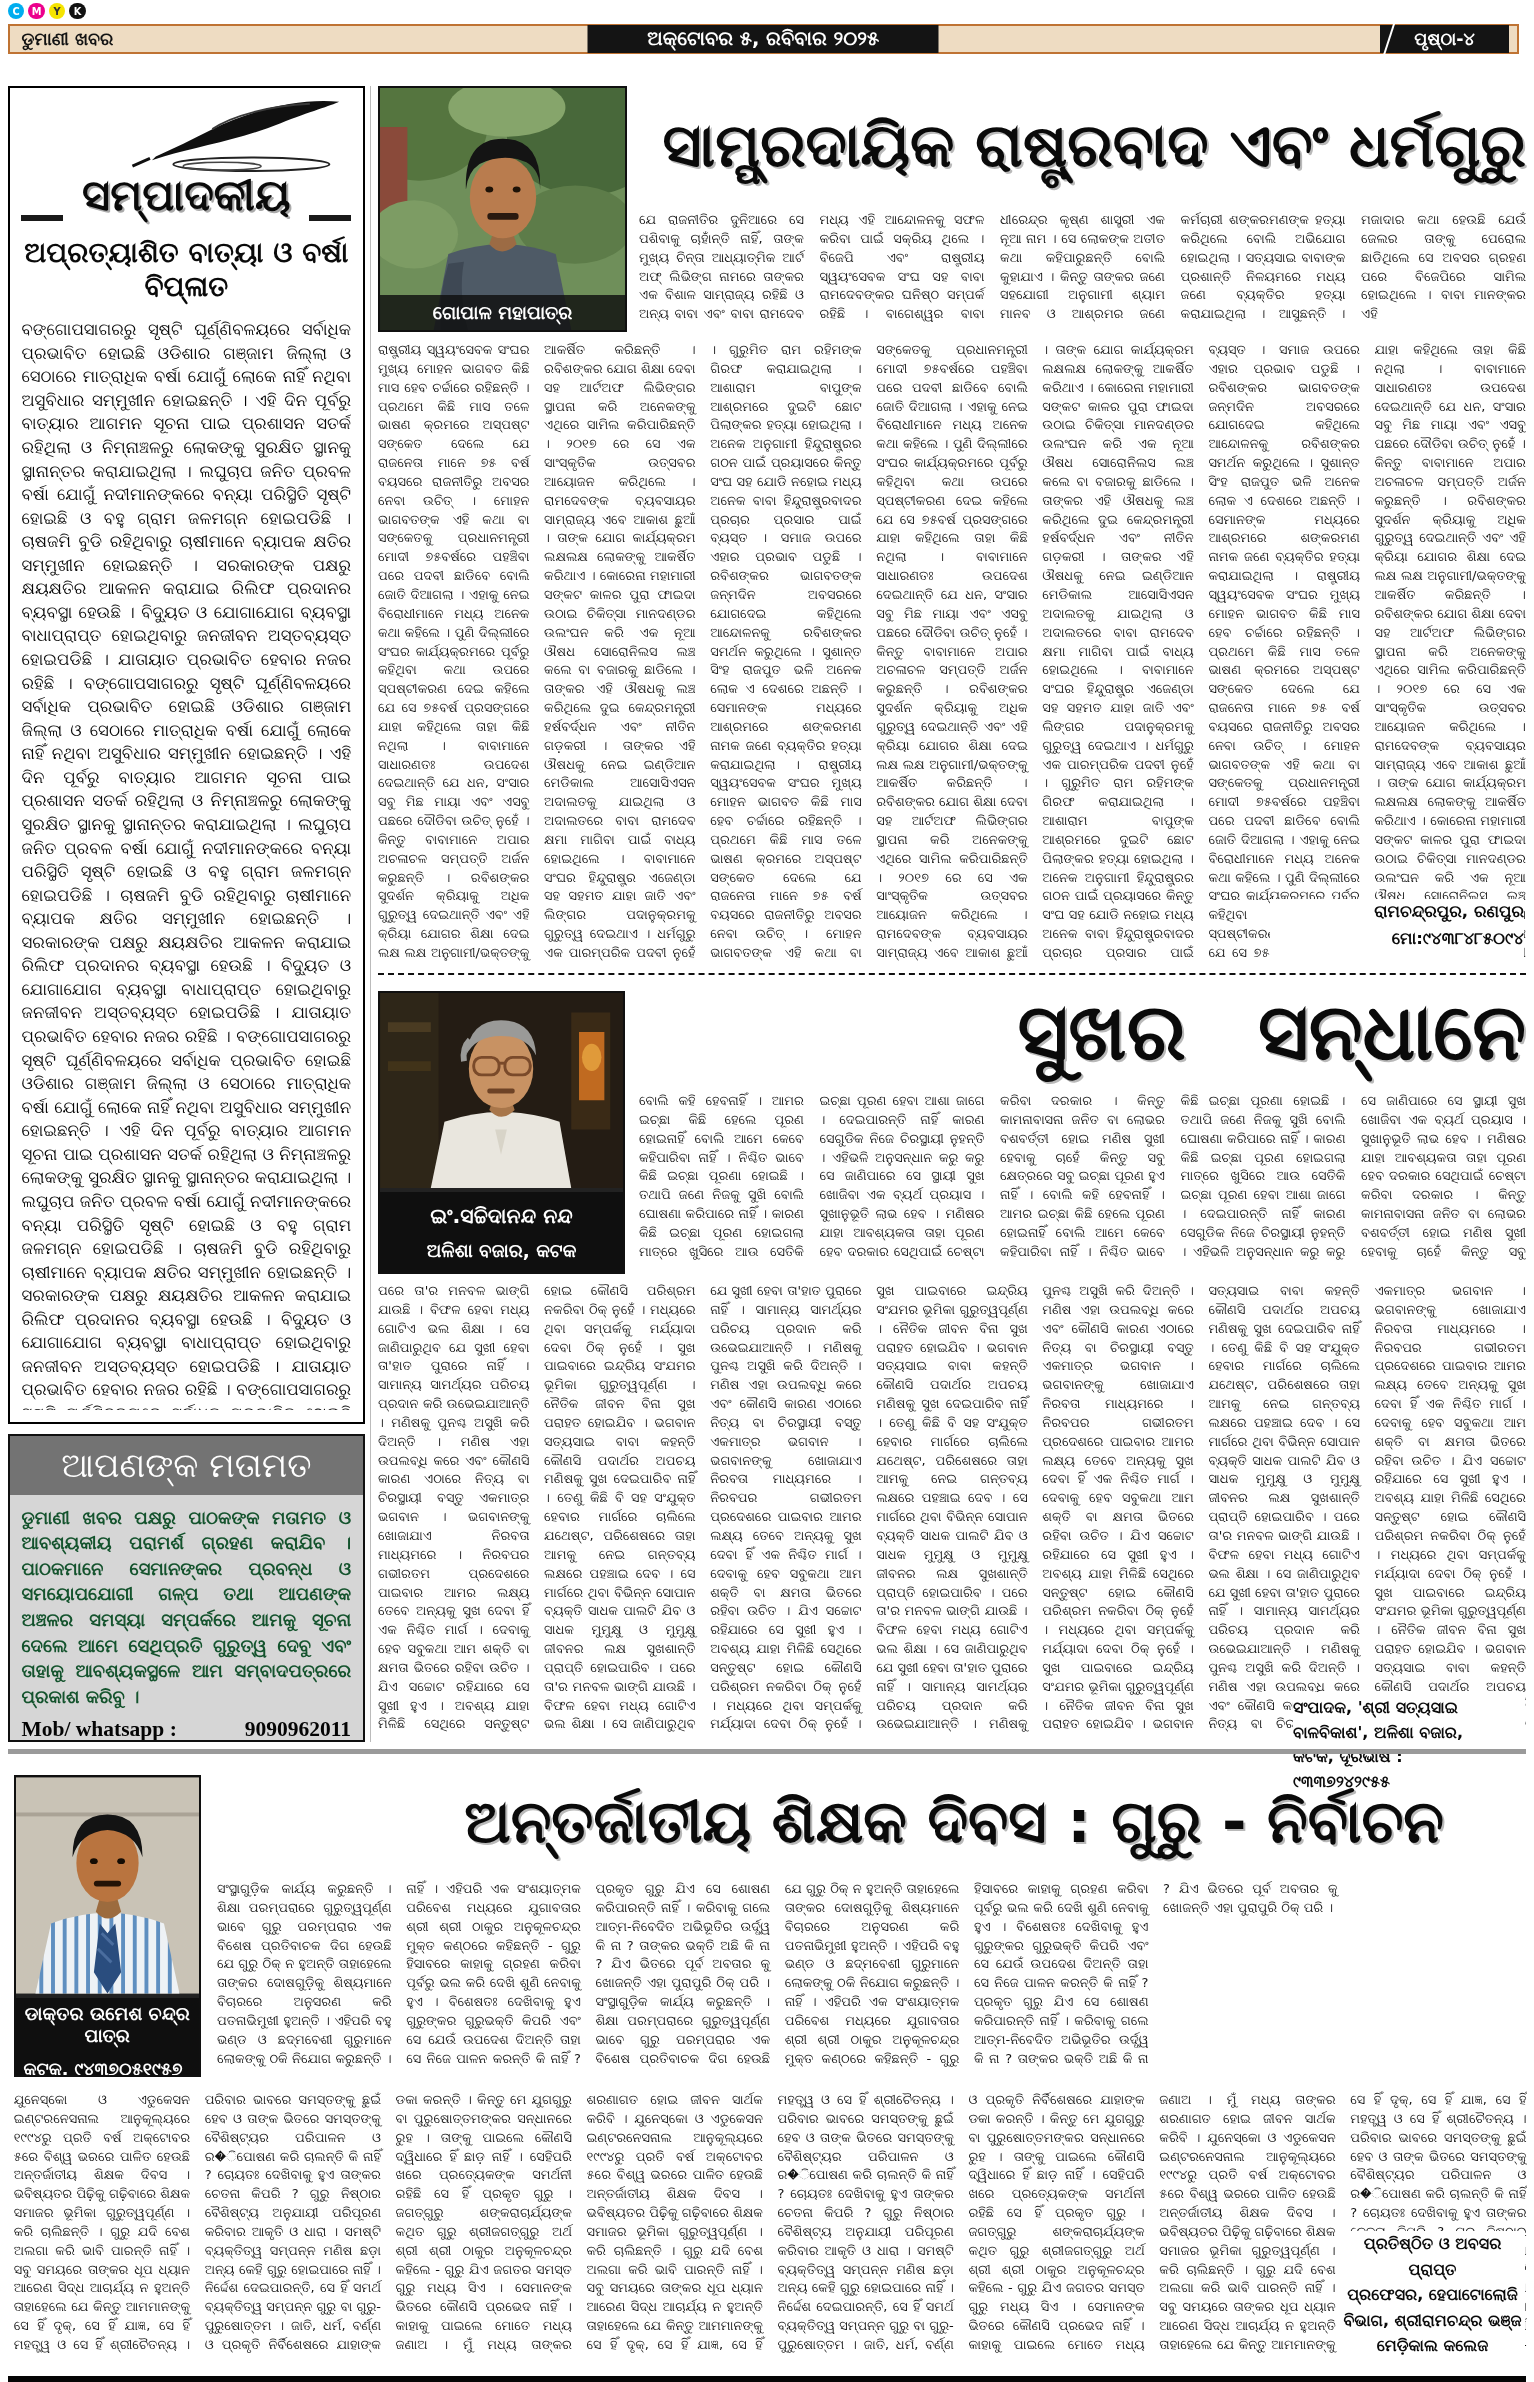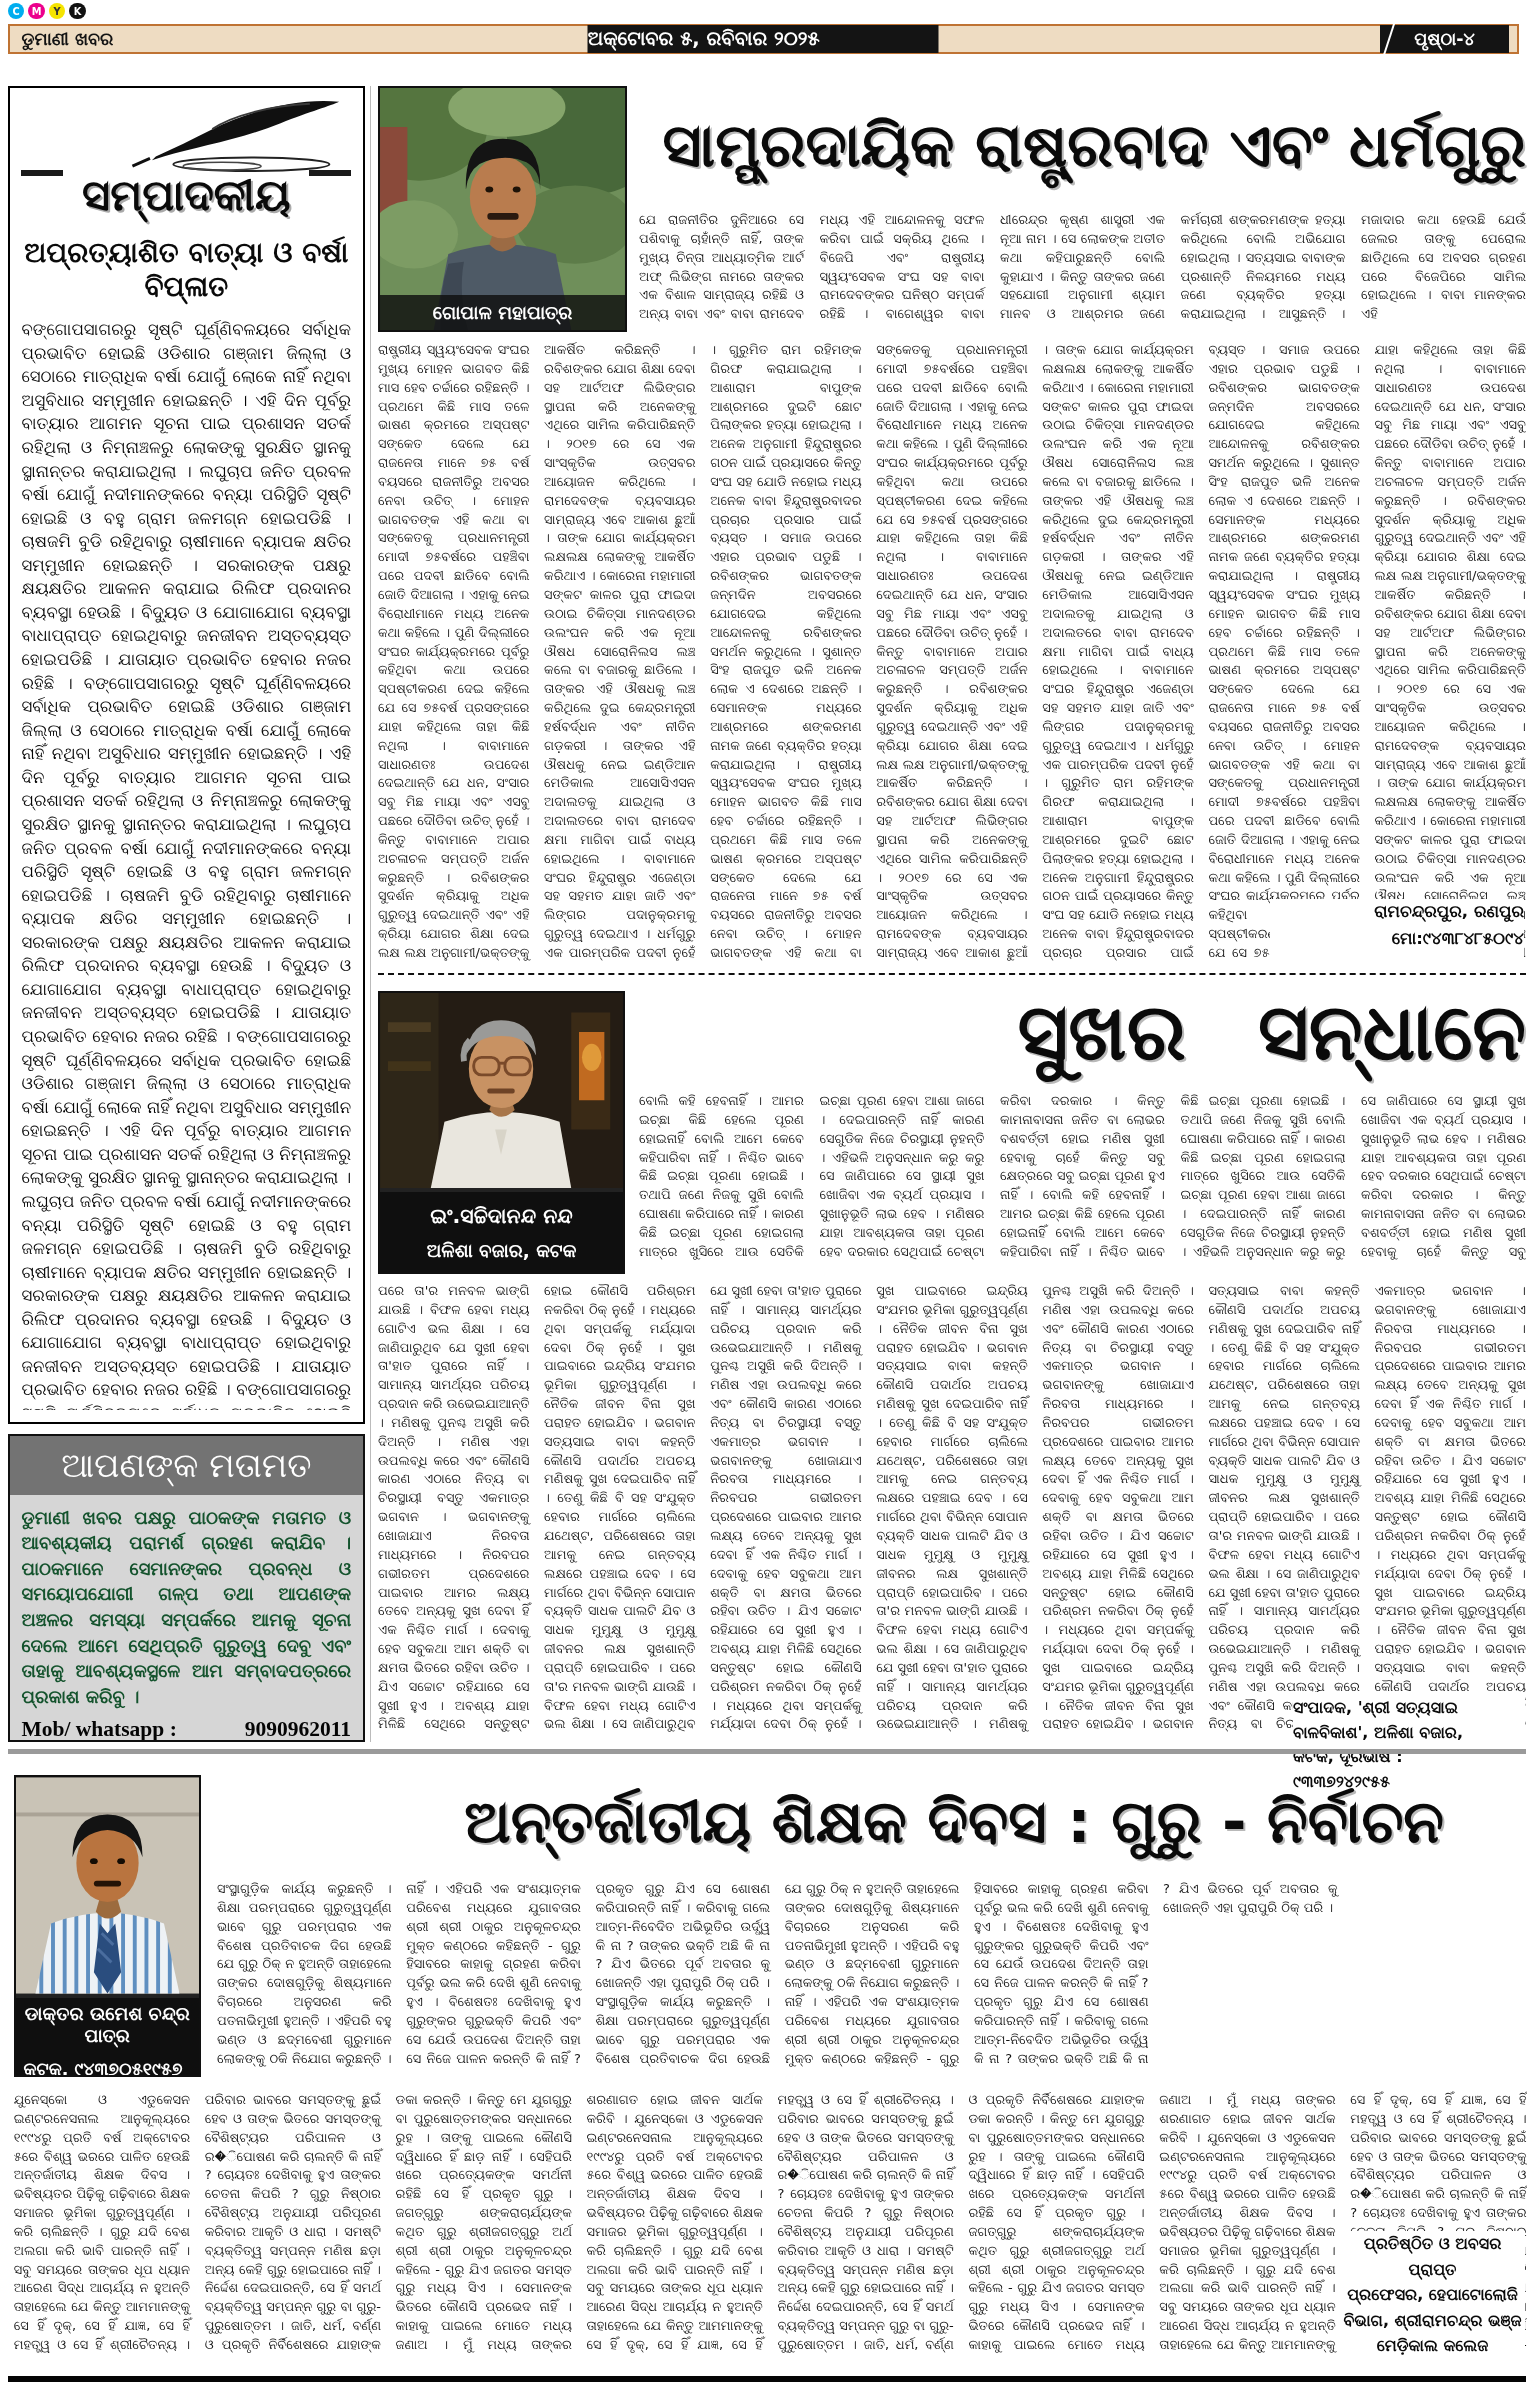--- a/index.html
+++ b/index.html
@@ -6,30 +6,30 @@
   #page{position:relative;width:1534px;height:2383px;background:#ffffff;overflow:hidden;
         font-family:"DejaVu Sans",sans-serif;color:#111;}
   
   .cmyk{position:absolute;left:7.8px;top:2.9px;display:flex;gap:3.9px;}
   .cmyk .dot{width:16.6px;height:16.6px;border-radius:50%;color:#fff;font-size:9.8px;font-weight:bold;
              display:flex;align-items:center;justify-content:center;font-family:"DejaVu Sans",sans-serif;}
   .header-bar{position:absolute;left:7.8px;top:24.4px;width:1511px;height:30px;background:#eedcc2;
               border:2px solid #bf7333;box-sizing:border-box;}
   .masthead{position:absolute;left:11.7px;top:2.9px;font-size:17.6px;font-weight:bold;color:#131313;}
   .date-box{position:absolute;left:50%;transform:translateX(-50%);top:-1px;width:351px;height:28px;
-            background:#141414;color:#fff;font-size:19.5px;font-weight:bold;line-height:28px;}
+            background:#141414;color:#fff;font-size:19.5px;font-weight:bold;text-align:center;line-height:28px;}
   .page-box{position:absolute;right:7.8px;top:-1px;width:129px;height:28px;background:#141414;color:#fff;
             font-size:17.6px;font-weight:bold;text-align:center;line-height:28px;}
   .page-box .slash{position:absolute;left:7.8px;top:-2px;width:2px;height:33px;background:#fff;transform:rotate(18deg);}
   .v-rule{position:absolute;left:370px;top:86px;width:1px;height:1656px;background:#bbb;}
   
   .editorial{position:absolute;left:7.8px;top:86px;width:357px;height:1338px;border:2px solid #000;
              box-sizing:border-box;padding:5.9px 11.7px;overflow:hidden;}
   .quill{position:absolute;right:13.7px;top:7.8px;}
-  .ed-title-row{margin-top:76px;display:flex;align-items:flex-start;justify-content:center;gap:19px;}
+  .ed-title-row{margin-top:76px;display:flex;align-items:flex-end;justify-content:center;gap:19px;}
   .ed-dash{width:45px;height:5.9px;background:#1a1a1a;}
   .ed-title{font-size:43px;font-weight:bold;color:#0a0a0a;text-shadow:2px 2px 0 #aaa;}
   .ed-headline{margin-top:15.6px;font-size:28px;font-weight:bold;text-align:center;color:#0a0a0a;}
   .ed-body{margin-top:13.7px;font-size:16.6px;line-height:1.42;text-align:justify;color:#050505;
            height:1092px;overflow:hidden;}
   
   .opinion{position:absolute;left:7.8px;top:1434px;width:357px;height:308px;border:2.9px solid #101010;
            box-sizing:border-box;background:#d6d6d6;overflow:hidden;}
   .opinion-title{height:59px;background:#737373;color:#fff;font-size:34px;font-weight:normal;
                  text-align:center;line-height:59px;}

